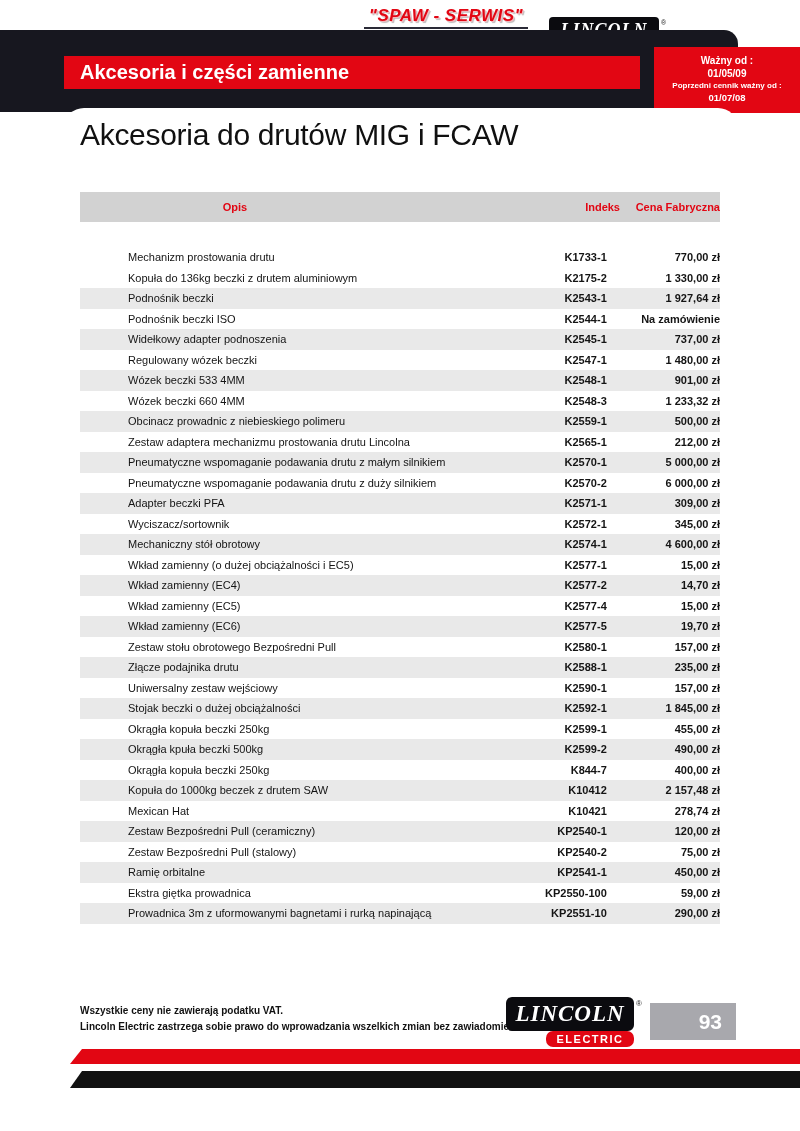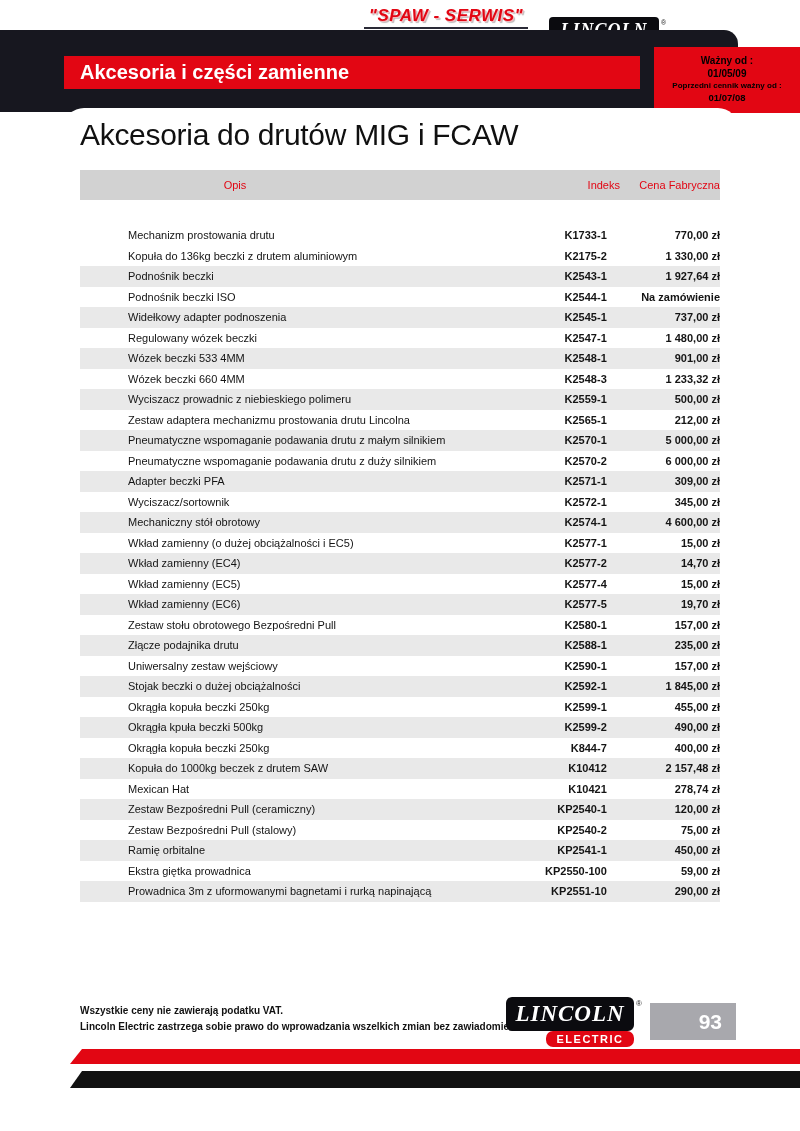--- a/index.html
+++ b/index.html
@@ -21,32 +21,32 @@
     font-family:"Liberation Sans",sans-serif;font-style:normal;border-radius:7px;}
   .lincoln-top{left:549px;top:17px;width:122px;height:46px;}
   .lincoln-top .lincoln-black{width:110px;height:27px;line-height:27px;font-size:18px;border-radius:4px;}
   .lincoln-top .lincoln-reg{left:112px;top:2px;font-size:7px;}
   .lincoln-top .lincoln-red{left:34px;top:27px;width:76px;height:15px;line-height:15px;font-size:10px;}
 
   
   .dark-band{position:absolute;left:0;top:30px;width:738px;height:82px;background:#17171f;border-radius:0 14px 14px 0;}
   .section-bar{position:absolute;left:64px;top:56px;width:576px;height:33px;background:#e20613;color:#fff;
     font-size:20px;font-weight:bold;line-height:33px;padding-left:16px;box-sizing:border-box;}
-  .validity{position:absolute;left:654px;top:47px;width:146px;height:66px;background:#e20613;color:#000000;
+  .validity{position:absolute;left:654px;top:47px;width:146px;height:66px;background:#e20613;color:#ffffff;
     text-align:center;padding-top:7px;box-sizing:border-box;}
   .validity .v1,.validity .v2{font-size:10px;font-weight:bold;line-height:13px;}
   .validity .v3{font-size:8px;font-weight:bold;line-height:12px;}
   .validity .v4{font-size:9.5px;font-weight:bold;line-height:12px;}
 
   
   .card{position:absolute;left:64px;top:108px;width:674px;height:900px;background:#fff;border-radius:20px 20px 0 0;}
   .page-title{position:absolute;left:16px;top:10px;font-size:30px;color:#101010;letter-spacing:-0.3px;}
 
   .table{position:absolute;left:16px;top:62px;width:640px;}
-  .thead{display:flex;height:30px;background:#d2d2d2;align-items:center;color:#e20613;font-weight:normal;font-size:11px;}
+  .thead{display:flex;height:30px;background:#d2d2d2;align-items:center;color:#e20613;font-weight:bold;font-size:11px;margin-top:22px;}
   .th1{width:440px;text-align:center;padding-right:130px;box-sizing:border-box;}
   .th2{width:100px;text-align:right;}
   .th3{width:100px;text-align:right;}
   .tspacer{height:25px;}
   .trow{display:flex;height:20.5px;align-items:center;font-size:11px;color:#141414;gap:20px;}
   .trow.shaded{background:#e9e9e9;}
   .c-desc{width:440px;padding-left:48px;box-sizing:border-box;white-space:nowrap;overflow:hidden;}
   .c-idx{width:100px;text-align:right;font-weight:bold;}
   .c-price{width:100px;text-align:right;font-weight:bold;}
 
@@ -144,21 +144,21 @@
     <div class="c-price">901,00 zł</div>
   </div>
 
   <div class="trow">
     <div class="c-desc">Wózek beczki 660 4MM</div>
     <div class="c-idx">K2548-3</div>
     <div class="c-price">1 233,32 zł</div>
   </div>
 
   <div class="trow shaded">
-    <div class="c-desc">Wyciszacz prowadnic z niebieskiego polimeru</div>
+    <div class="c-desc">Obcinacz prowadnic z niebieskiego polimeru</div>
     <div class="c-idx">K2559-1</div>
     <div class="c-price">500,00 zł</div>
   </div>
 
   <div class="trow">
     <div class="c-desc">Zestaw adaptera mechanizmu prostowania drutu Lincolna</div>
     <div class="c-idx">K2565-1</div>
     <div class="c-price">212,00 zł</div>
   </div>
 

